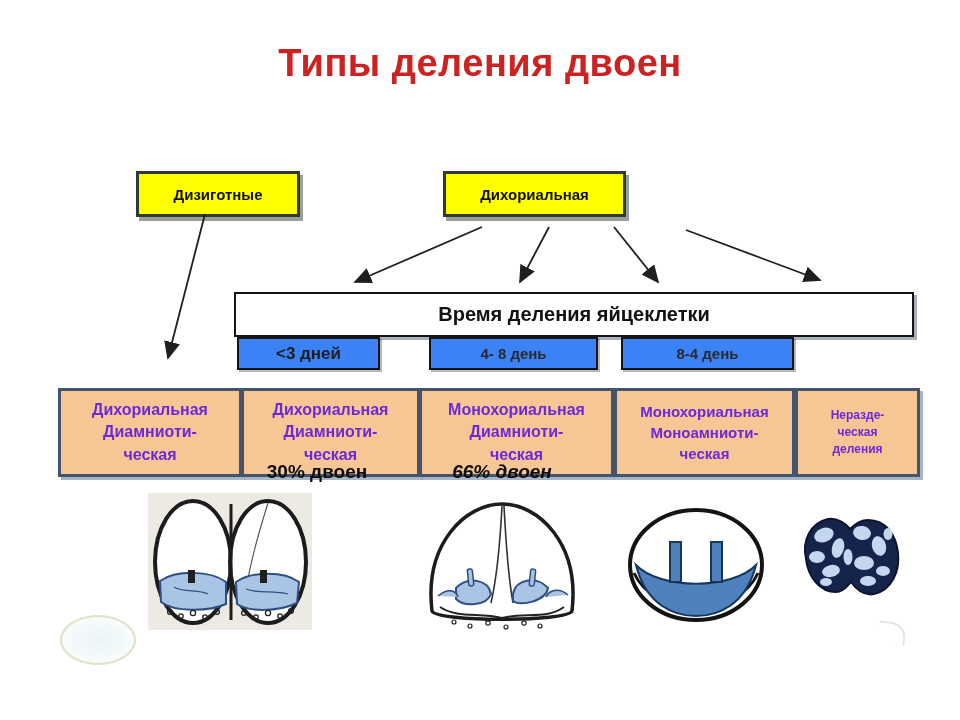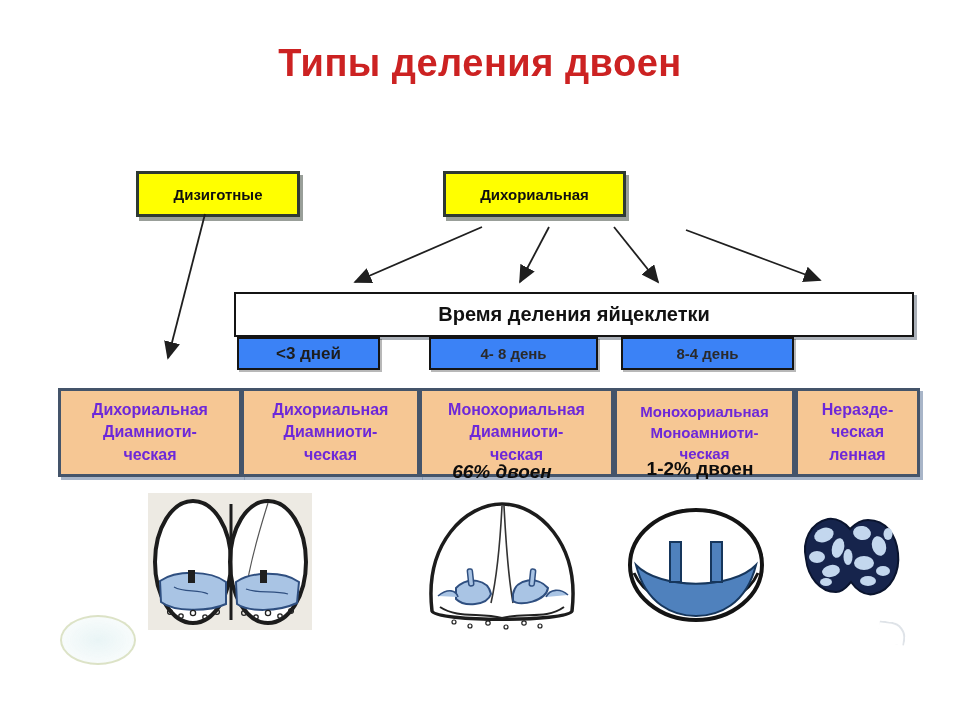--- a/index.html
+++ b/index.html
@@ -109,28 +109,28 @@
   <div class="abs obox" style="left:419px;top:372px;width:189px;height:83px;font-size:16px;">
     <span>Монохориальная</span>
     <span>Диамниоти-</span>
     <span>ческая</span>
   </div>
   <div class="abs obox" style="left:614px;top:372px;width:175px;height:83px;font-size:15px;">
     <span>Монохориальная</span>
     <span>Моноамниоти-</span>
     <span>ческая</span>
   </div>
-  <div class="abs obox" style="left:795px;top:372px;width:119px;height:83px;font-size:16px;">
+  <div class="abs obox" style="left:795px;top:372px;width:119px;height:83px;font-size:12px;">
     <span>Неразде-</span>
     <span>ческая</span>
-    <span>ленная</span>
-  </div>
-
+    <span>деления</span>
+  </div>
+
+  <div class="abs pct" style="left:247px;top:461px;width:140px;">30% двоен</div>
   <div class="abs pct" style="left:432px;top:461px;width:140px;font-style:italic;">66% двоен</div>
-  <div class="abs pct" style="left:625px;top:458px;width:150px;">1-2% двоен</div>
 
   <svg class="abs" style="left:148px;top:493px;" width="164" height="137" viewBox="0 0 164 137">
     <rect x="0" y="0" width="164" height="137" fill="#edeae3"></rect>
     <ellipse cx="45" cy="69" rx="38" ry="61" fill="#ffffff" stroke="#1c1c1c" stroke-width="4"></ellipse>
     <ellipse cx="120" cy="69" rx="38" ry="61" fill="#ffffff" stroke="#1c1c1c" stroke-width="4"></ellipse>
     <line x1="83" y1="11" x2="83" y2="127" stroke="#1c1c1c" stroke-width="3"></line>
     <path d="M120,10 C108,48 100,80 97,104" fill="none" stroke="#555" stroke-width="1.2"></path>
     <path d="M12,88 C28,77 62,77 78,89 L78,111 C60,119 26,119 13,109 Z" fill="#a9c4e4" stroke="#2f4f80" stroke-width="2"></path>
     <path d="M88,89 C104,78 136,78 151,89 L149,110 C130,119 100,119 89,111 Z" fill="#a9c4e4" stroke="#2f4f80" stroke-width="2"></path>
     <rect x="40" y="77" width="7" height="13" fill="#1f1f1f"></rect>

